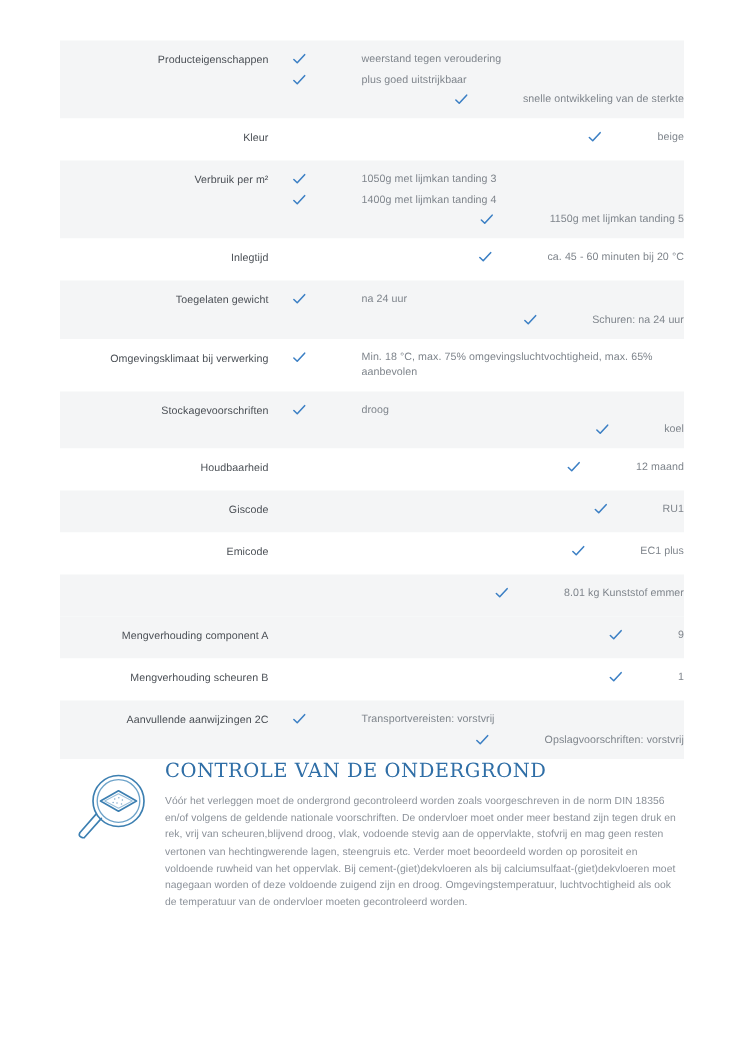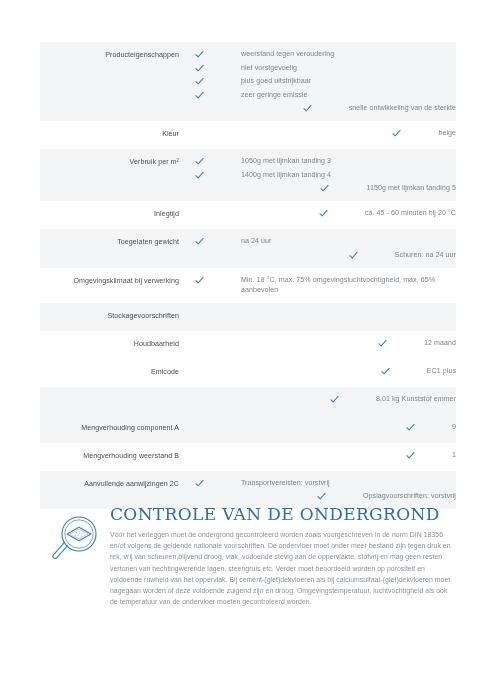--- a/index.html
+++ b/index.html
@@ -18,21 +18,21 @@
     width: 496px;
     height: 700px;
     background: #ffffff;
     overflow: hidden;
   }
 
   
   .spec-table {
     position: absolute;
     left: 40px;
-    top: 42px;
+    top: 27px;
     width: 416px;
     border-collapse: collapse;
   }
   .spec-row {
     display: flex;
     align-items: flex-start;
     background: #ffffff;
     padding: 7px 0 7px 0;
     min-height: 14px;
   }
@@ -97,21 +97,21 @@
     padding-top: 6px;
     display: flex;
     justify-content: center;
   }
   .info-body {
     flex: 1 1 auto;
     padding-left: 2px;
   }
   .info-title {
     font-family: "DejaVu Serif", "Liberation Serif", serif;
-    font-size: 17px;
+    font-size: 13px;
     letter-spacing: 0.35px;
     color: #2f6ea6;
     font-weight: normal;
     margin: 0 0 8px 0;
     line-height: 13px;
   }
   .info-text {
     font-size: 6.9px;
     line-height: 11.2px;
     color: #8b9199;
@@ -137,44 +137,28 @@
               </svg>
             </span>
             <span class="value-text">weerstand tegen veroudering</span>
           </div>
           <div class="value-line">
             <span class="check-icon">
               <svg width="9" height="9" viewBox="0 0 10 10">
                 <path d="M1 5.2 L3.5 7.6 L9 1.6" stroke="#3b7fc4" stroke-width="1.15" fill="none" stroke-linecap="round" stroke-linejoin="round"></path>
               </svg>
             </span>
-            <span class="value-text">niet vorstgevoelig</span>
-          </div>
-          <div class="value-line">
-            <span class="check-icon">
-              <svg width="9" height="9" viewBox="0 0 10 10">
-                <path d="M1 5.2 L3.5 7.6 L9 1.6" stroke="#3b7fc4" stroke-width="1.15" fill="none" stroke-linecap="round" stroke-linejoin="round"></path>
-              </svg>
-            </span>
             <span class="value-text">plus goed uitstrijkbaar</span>
           </div>
           <div class="value-line">
             <span class="check-icon">
               <svg width="9" height="9" viewBox="0 0 10 10">
                 <path d="M1 5.2 L3.5 7.6 L9 1.6" stroke="#3b7fc4" stroke-width="1.15" fill="none" stroke-linecap="round" stroke-linejoin="round"></path>
               </svg>
             </span>
-            <span class="value-text">zeer geringe emissie</span>
-          </div>
-          <div class="value-line">
-            <span class="check-icon">
-              <svg width="9" height="9" viewBox="0 0 10 10">
-                <path d="M1 5.2 L3.5 7.6 L9 1.6" stroke="#3b7fc4" stroke-width="1.15" fill="none" stroke-linecap="round" stroke-linejoin="round"></path>
-              </svg>
-            </span>
             <span class="value-text">snelle ontwikkeling van de sterkte</span>
           </div>
         </div>
       </div>
       <div class="spec-row">
         <div class="spec-label">Kleur</div>
         <div class="spec-values">
           <div class="value-line">
             <span class="check-icon">
               <svg width="9" height="9" viewBox="0 0 10 10">
@@ -256,34 +240,65 @@
               <svg width="9" height="9" viewBox="0 0 10 10">
                 <path d="M1 5.2 L3.5 7.6 L9 1.6" stroke="#3b7fc4" stroke-width="1.15" fill="none" stroke-linecap="round" stroke-linejoin="round"></path>
               </svg>
             </span>
             <span class="value-text">Min. 18 °C, max. 75% omgevingsluchtvochtigheid, max. 65% aanbevolen</span>
           </div>
         </div>
       </div>
       <div class="spec-row alt">
         <div class="spec-label">Stockagevoorschriften</div>
+        <div class="spec-values">
+          <div class="value-line">
+            <span class="check-icon">
+              <svg width="9" height="9" viewBox="0 0 10 10">
+                <path d="M1 5.2 L3.5 7.6 L9 1.6" stroke="#3b7fc4" stroke-width="1.15" fill="none" stroke-linecap="round" stroke-linejoin="round"></path>
+              </svg>
+            </span>
+            <span class="value-text">droog</span>
+          </div>
+          <div class="value-line">
+            <span class="check-icon">
+              <svg width="9" height="9" viewBox="0 0 10 10">
+                <path d="M1 5.2 L3.5 7.6 L9 1.6" stroke="#3b7fc4" stroke-width="1.15" fill="none" stroke-linecap="round" stroke-linejoin="round"></path>
+              </svg>
+            </span>
+            <span class="value-text">koel</span>
+          </div>
+        </div>
       </div>
       <div class="spec-row">
         <div class="spec-label">Houdbaarheid</div>
         <div class="spec-values">
           <div class="value-line">
             <span class="check-icon">
               <svg width="9" height="9" viewBox="0 0 10 10">
                 <path d="M1 5.2 L3.5 7.6 L9 1.6" stroke="#3b7fc4" stroke-width="1.15" fill="none" stroke-linecap="round" stroke-linejoin="round"></path>
               </svg>
             </span>
             <span class="value-text">12 maand</span>
           </div>
         </div>
       </div>
+      <div class="spec-row alt">
+        <div class="spec-label">Giscode</div>
+        <div class="spec-values">
+          <div class="value-line">
+            <span class="check-icon">
+              <svg width="9" height="9" viewBox="0 0 10 10">
+                <path d="M1 5.2 L3.5 7.6 L9 1.6" stroke="#3b7fc4" stroke-width="1.15" fill="none" stroke-linecap="round" stroke-linejoin="round"></path>
+              </svg>
+            </span>
+            <span class="value-text">RU1</span>
+          </div>
+        </div>
+      </div>
       <div class="spec-row">
         <div class="spec-label">Emicode</div>
         <div class="spec-values">
           <div class="value-line">
             <span class="check-icon">
               <svg width="9" height="9" viewBox="0 0 10 10">
                 <path d="M1 5.2 L3.5 7.6 L9 1.6" stroke="#3b7fc4" stroke-width="1.15" fill="none" stroke-linecap="round" stroke-linejoin="round"></path>
               </svg>
             </span>
             <span class="value-text">EC1 plus</span>
@@ -309,21 +324,21 @@
             <span class="check-icon">
               <svg width="9" height="9" viewBox="0 0 10 10">
                 <path d="M1 5.2 L3.5 7.6 L9 1.6" stroke="#3b7fc4" stroke-width="1.15" fill="none" stroke-linecap="round" stroke-linejoin="round"></path>
               </svg>
             </span>
             <span class="value-text">9</span>
           </div>
         </div>
       </div>
       <div class="spec-row">
-        <div class="spec-label">Mengverhouding weerstand B</div>
+        <div class="spec-label">Mengverhouding scheuren B</div>
         <div class="spec-values">
           <div class="value-line">
             <span class="check-icon">
               <svg width="9" height="9" viewBox="0 0 10 10">
                 <path d="M1 5.2 L3.5 7.6 L9 1.6" stroke="#3b7fc4" stroke-width="1.15" fill="none" stroke-linecap="round" stroke-linejoin="round"></path>
               </svg>
             </span>
             <span class="value-text">1</span>
           </div>
         </div>

